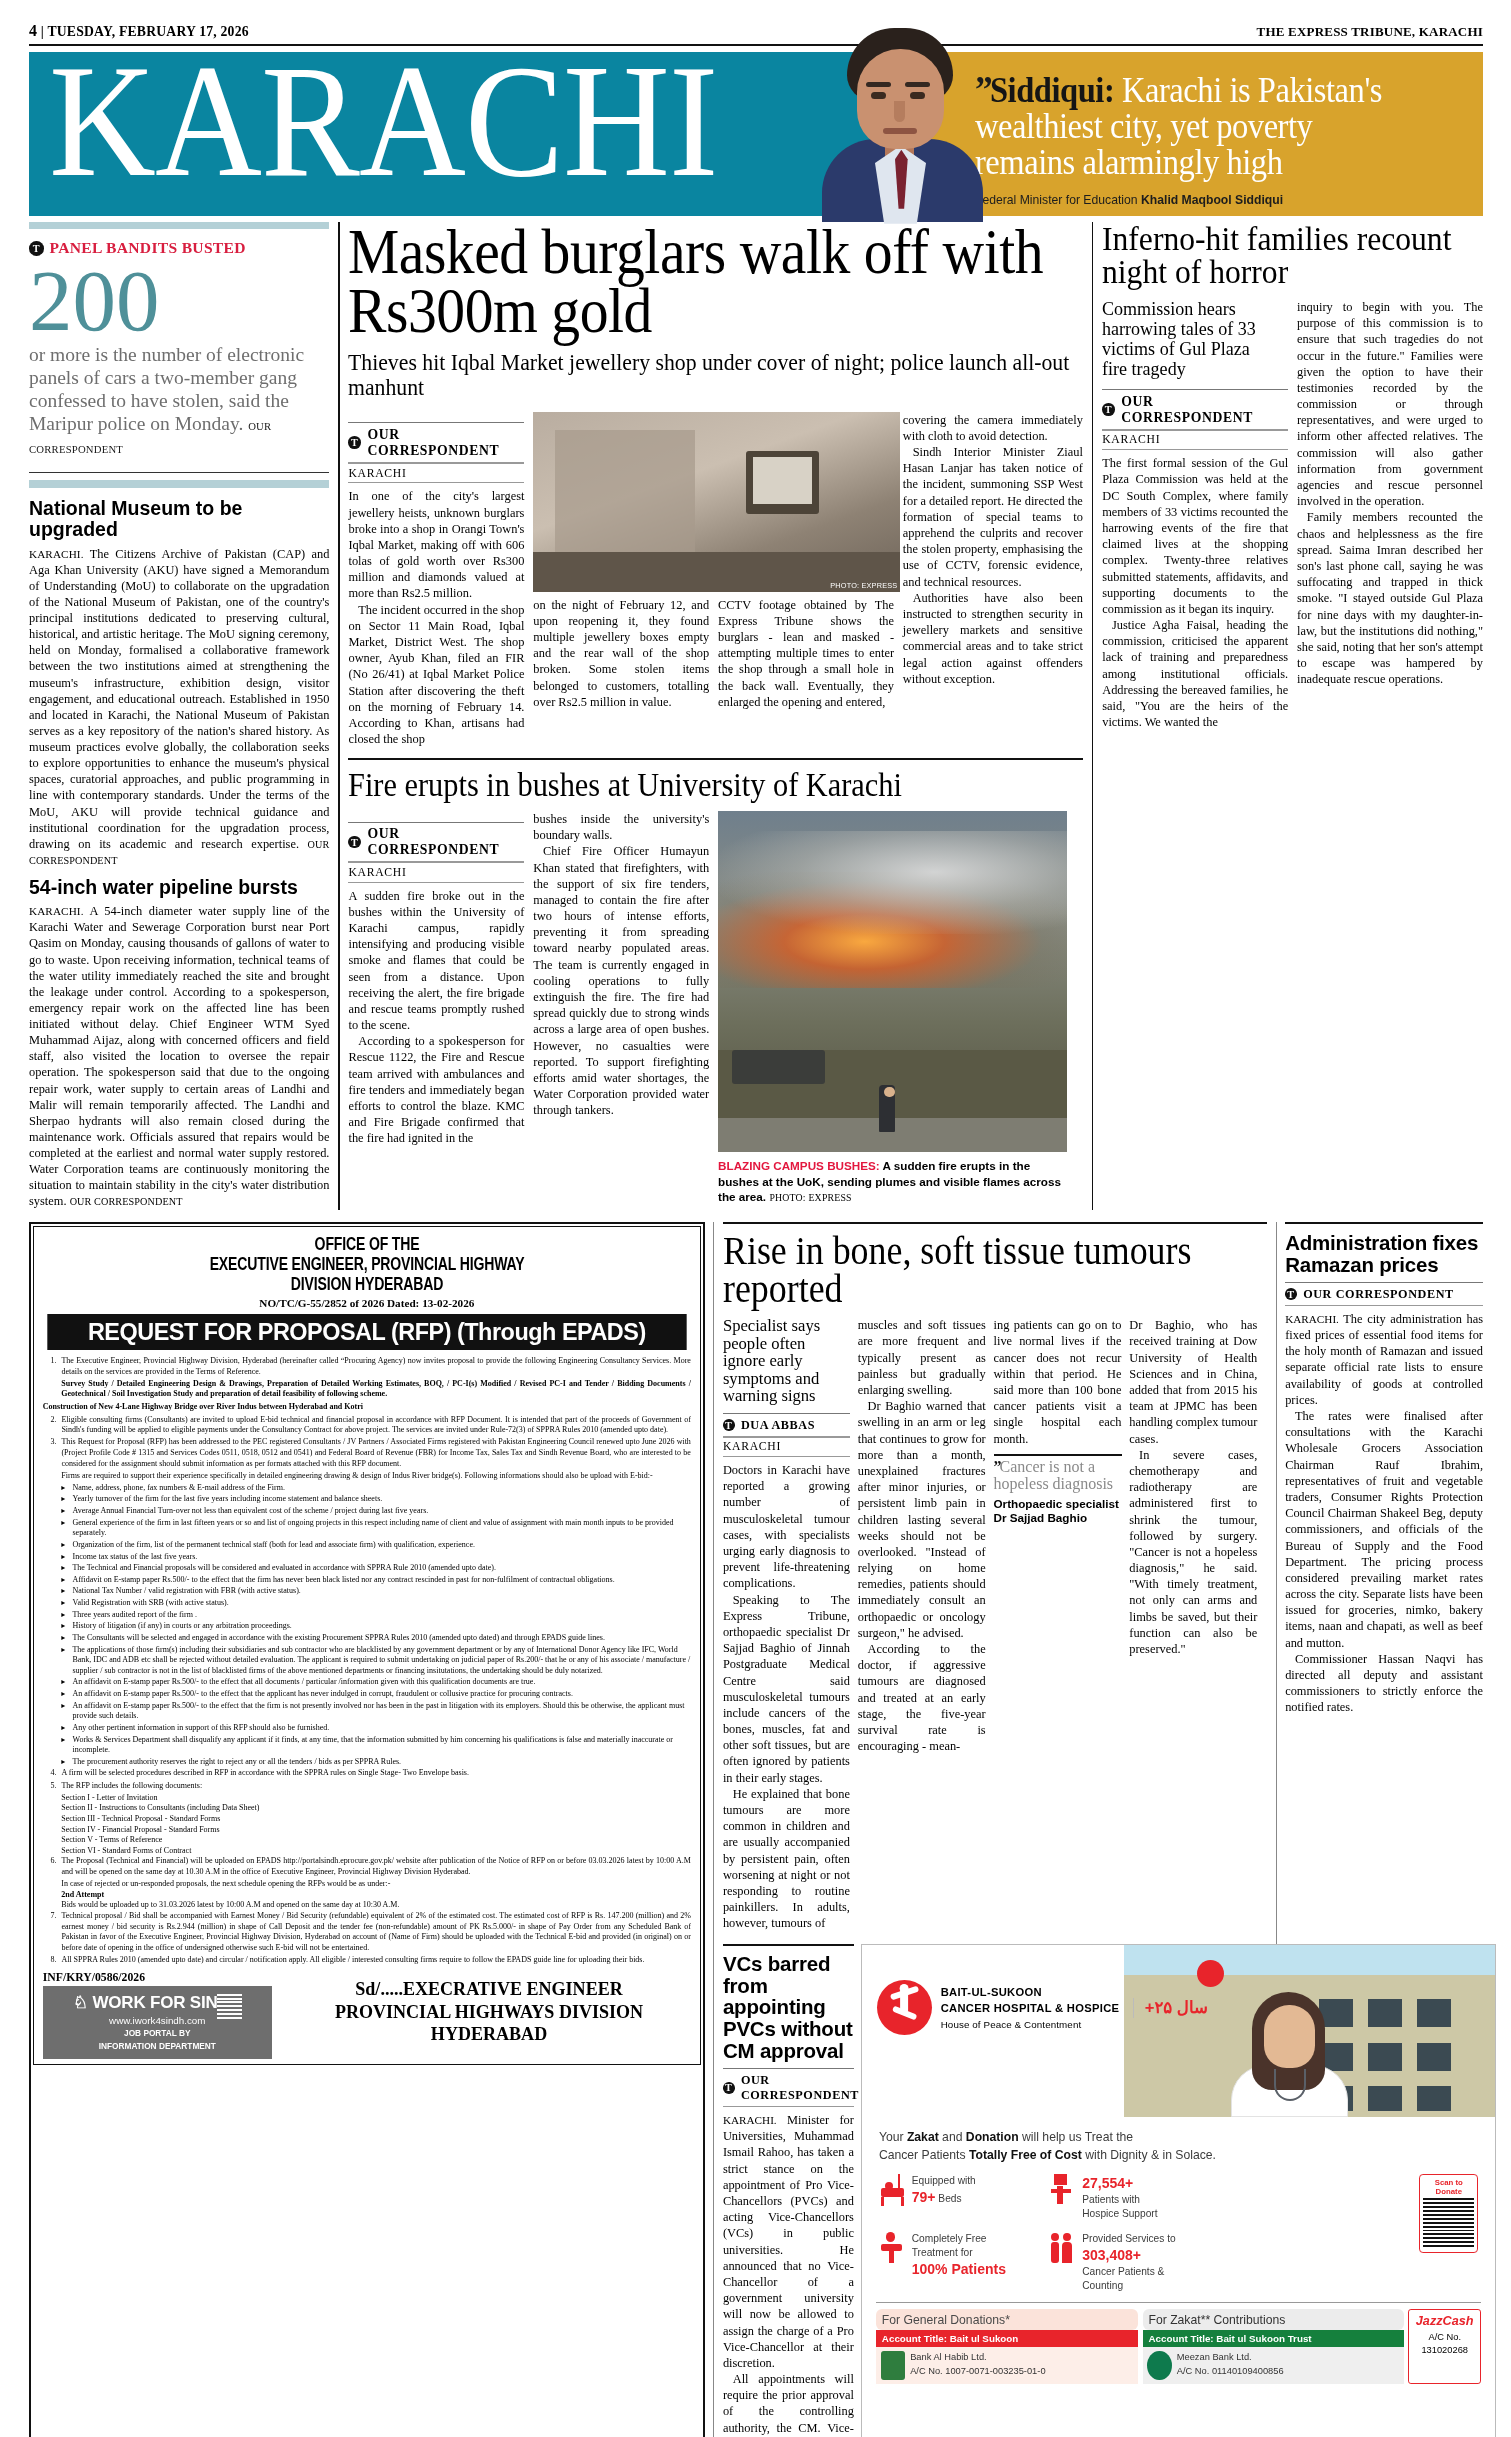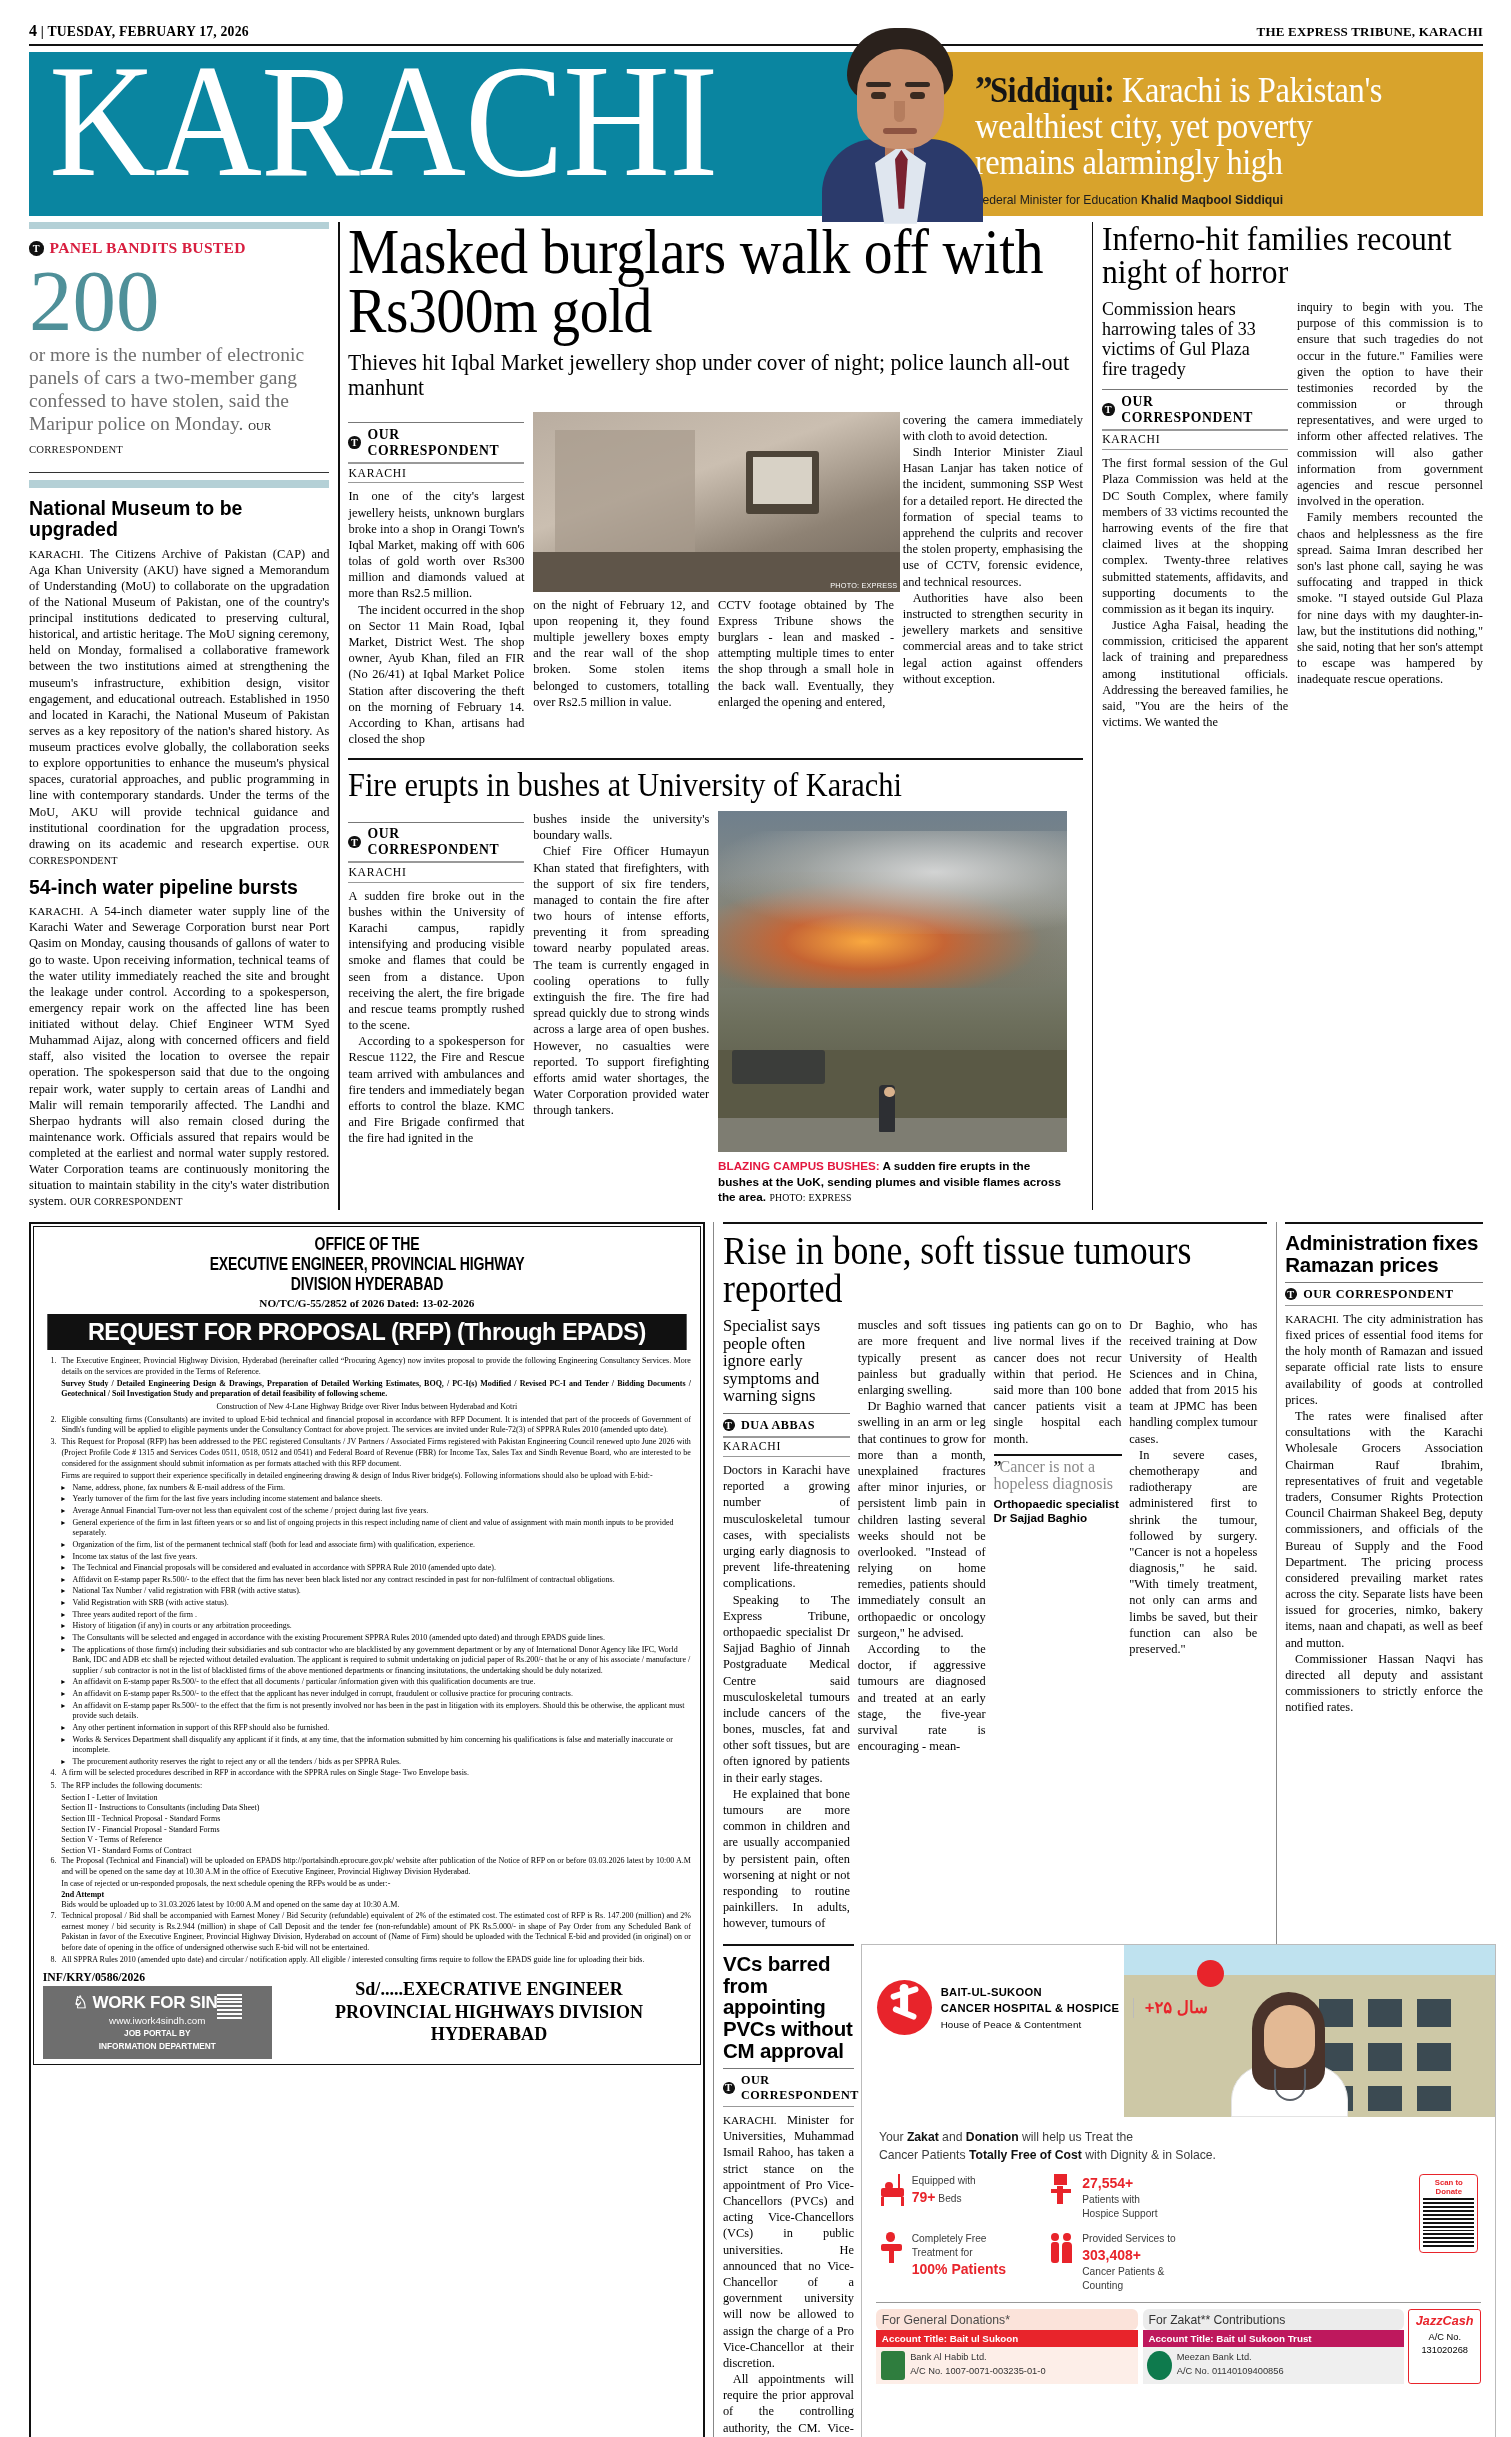--- a/index.html
+++ b/index.html
@@ -137,21 +137,21 @@
   .ad-no { text-align:center; font-family:"Liberation Serif", serif; font-weight:700;
            font-size:11.2px; margin-top:2.9px;}
   .ad-rfp { background:#111; color:#fff; text-align:center; font-family:"Liberation Sans", sans-serif;
             font-weight:700; font-size:24.4px; letter-spacing:-0.5px; padding:3.4px 0 4.4px 0;
             margin:4.9px -8.8px 0 -8.8px; transform:scaleX(0.96);}
   .ad-list { font-family:"Liberation Serif", serif; font-size:8px; line-height:1.33;
              margin-top:5.9px; }
   .ad-li { display:flex; gap:4.9px; margin-bottom:1.5px; }
   .ad-li .n { width:13.7px; text-align:right; flex:none; }
   .ad-li .t { flex:1; text-align:justify; }
-  .ad-center { text-align:center; font-weight:400; margin:2px 0;}
+  .ad-center { text-align:left; font-weight:700; margin:2px 0;}
   .ad-bold { font-weight:700; }
   .ad-sub { margin-left:18.5px; }
   .ad-bullets { margin-left:18.5px; }
   .ad-bullets div { display:flex; gap:4.4px; margin-bottom:1px;}
   .ad-bullets .b { width:6.8px; flex:none; }
   .ad-foot { display:flex; align-items:flex-start; margin-top:4.9px; }
   .inf { font-family:"Liberation Serif", serif; font-weight:700; font-size:11.7px; }
   .sindh-badge { background:#6e6e6e; color:#fff; width:229px; padding:5.9px 0 6.8px 0;
                  text-align:center; margin-top:2.9px; position:relative;}
   .sindh-badge .t1 { font-family:"Liberation Sans", sans-serif; font-weight:700; font-size:17px; letter-spacing:-0.2px;}
@@ -223,21 +223,21 @@
      repeating-linear-gradient(0deg,#fff 0 2px,#111 2px 3.9px),
      repeating-linear-gradient(90deg,#fff 0 2px,transparent 2px 3.9px);
      background-blend-mode:multiply; margin:0 auto;}
   .banks { display:flex; margin:6.8px 13.7px 0 13.7px; border-top:1px solid #999; padding-top:5.9px; }
   .bankcol { flex:1; }
   .bank-h { font-family:"Liberation Sans", sans-serif; font-weight:400; font-size:12.2px; padding:3.4px 5.9px;border-radius:6px;}
   .bank-h.g { background:#fbe3da; color:#4a4a4a;}
   .bank-h.d { background:#ececec; color:#333;}
   .bank-t { font-family:"Liberation Sans", sans-serif; font-weight:700; font-size:9.8px;
             padding:2.9px 5.9px; color:#fff;}
-  .bank-t.r { background:#e8242b; } .bank-t.k { background:#be185d; }
+  .bank-t.r { background:#e8242b; } .bank-t.k { background:#15803d; }
   .bank-b { display:flex; gap:4.9px; padding:3.9px 4.9px; font-family:"Liberation Sans", sans-serif;
             font-size:9.3px; line-height:1.5; color:#333;}
   .bank-b.p { background:#fdeee8;} .bank-b.s { background:#efefef;}
   .bank-ico { width:24.4px; height:29px; flex:none; border-radius:2.9px;}
   .jazz { width:73px; border:1px solid #e8242b; border-radius:2.9px; margin-left:3.9px; padding:2.9px;
           text-align:center; font-family:"Liberation Sans", sans-serif; font-size:9.3px; line-height:1.4;}
   .jazz .logo { color:#e8242b; font-weight:700; font-size:12.7px; font-style:italic;}
 </style>
 </head>
 <body>

